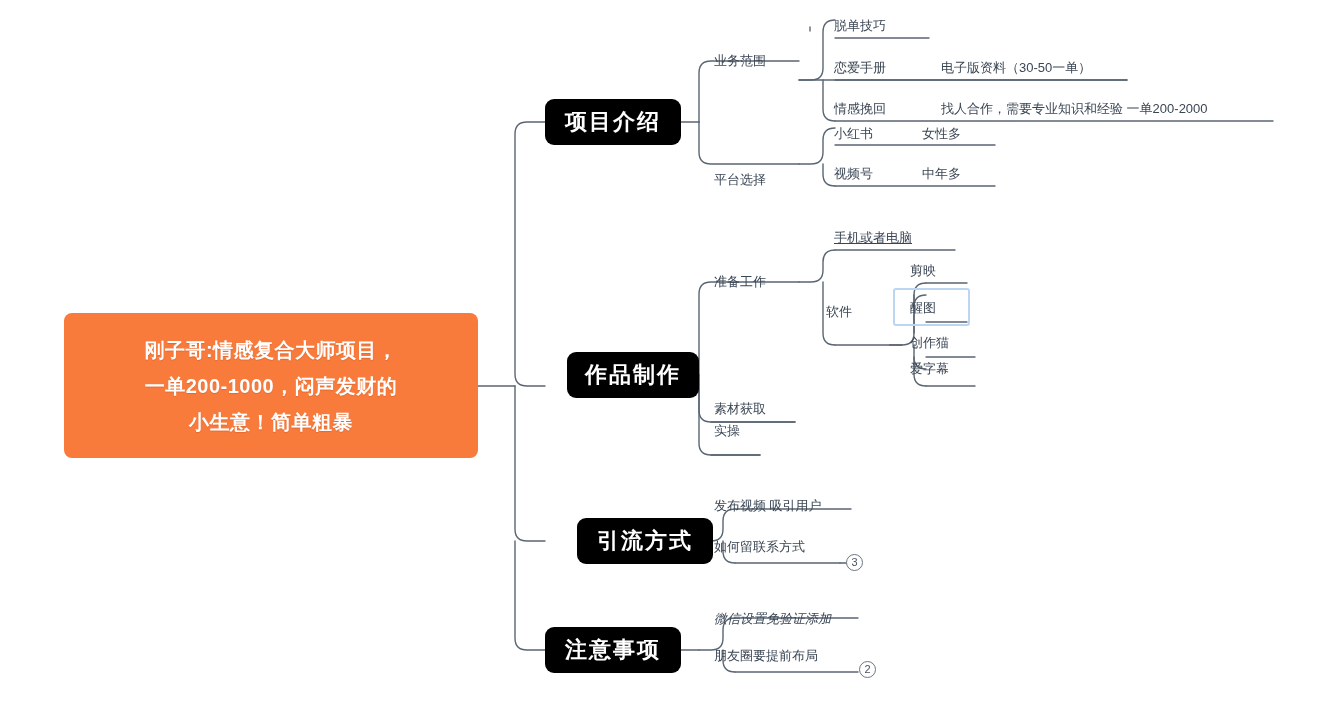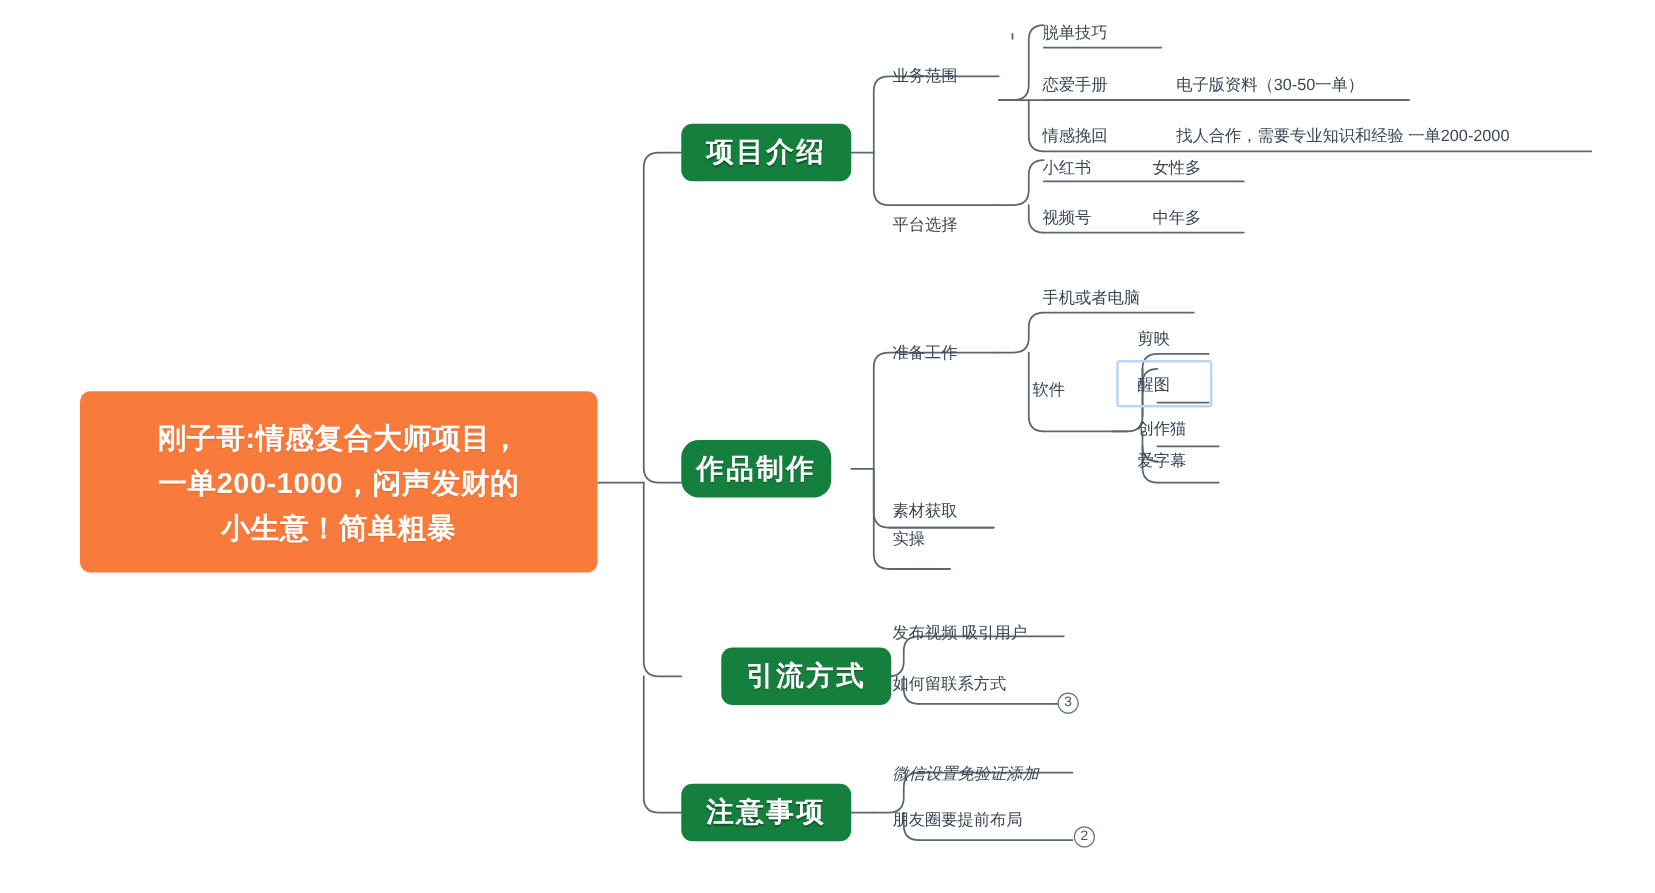--- a/index.html
+++ b/index.html
@@ -28,44 +28,44 @@
     left: 64px; top: 313px;
     width: 414px; height: 145px;
     background: #F97B3C;
     border-radius: 8px;
     box-sizing: border-box;
     display: flex;
     align-items: center;
     justify-content: center;
     text-align: center;
     color: #ffffff;
-    font-size: 23px;
+    font-size: 20px;
     font-weight: bold;
     line-height: 36px;
     letter-spacing: 0.5px;
     padding: 0 18px;
     text-shadow: 0 1px 1px rgba(150,60,20,.25);
   }
   
   .main-node {
     position: absolute;
-    background: #15803d;
+    background: #000000;
     border-radius: 9px;
     color: #ffffff;
     font-size: 22px;
     font-weight: bold;
     letter-spacing: 2px;
     display: flex;
     align-items: center;
     justify-content: center;
     box-sizing: border-box;
     text-shadow: 0 1px 1px rgba(0,0,0,.35);
   }
   .mn-1 { left: 545px; top: 99px;  width: 136px; height: 46px; }
-  .mn-2 { left: 545px; top: 352px; width: 120px; height: 46px; border-radius: 14px; }
+  .mn-2 { left: 567px; top: 352px; width: 132px; height: 46px; }
   .mn-3 { left: 545px; top: 518px; width: 136px; height: 46px; margin-left: 32px; }
   .mn-4 { left: 545px; top: 627px; width: 136px; height: 46px; }
 
   
   .leaf {
     position: absolute;
     color: #3B4654;
     font-size: 13px;
     line-height: 20px;
     white-space: nowrap;
@@ -195,21 +195,21 @@
   <div class="leaf" style="left:834px; top:99px;">情感挽回</div>
   <div class="leaf" style="left:941px; top:99px;">找人合作，需要专业知识和经验 一单200-2000</div>
 
   <div class="leaf" style="left:714px; top:136px;margin-top:34px;">平台选择</div>
   <div class="leaf" style="left:834px; top:124px;">小红书</div>
   <div class="leaf" style="left:922px; top:124px;">女性多</div>
   <div class="leaf" style="left:834px; top:164px;">视频号</div>
   <div class="leaf" style="left:922px; top:164px;">中年多</div>
 
   <div class="leaf" style="left:714px; top:272px;">准备工作</div>
-  <div class="leaf" style="left:834px; top:228px;">手机或者电脑</div>
+  <div class="leaf" style="left:834px; top:228px;text-decoration:underline;">手机或者电脑</div>
   <div class="leaf" style="left:826px; top:302px;">软件</div>
 
   <div class="leaf" style="left:910px; top:261px;">剪映</div>
   <div class="leaf" style="left:910px; top:298px;">醒图</div>
   <div class="sel-ring"></div>
   <div class="leaf" style="left:910px; top:333px;">创作猫</div>
   <div class="leaf" style="left:910px; top:359px;">爱字幕</div>
 
   <div class="leaf" style="left:714px; top:399px;">素材获取</div>
   <div class="leaf" style="left:714px; top:421px;">实操</div>

